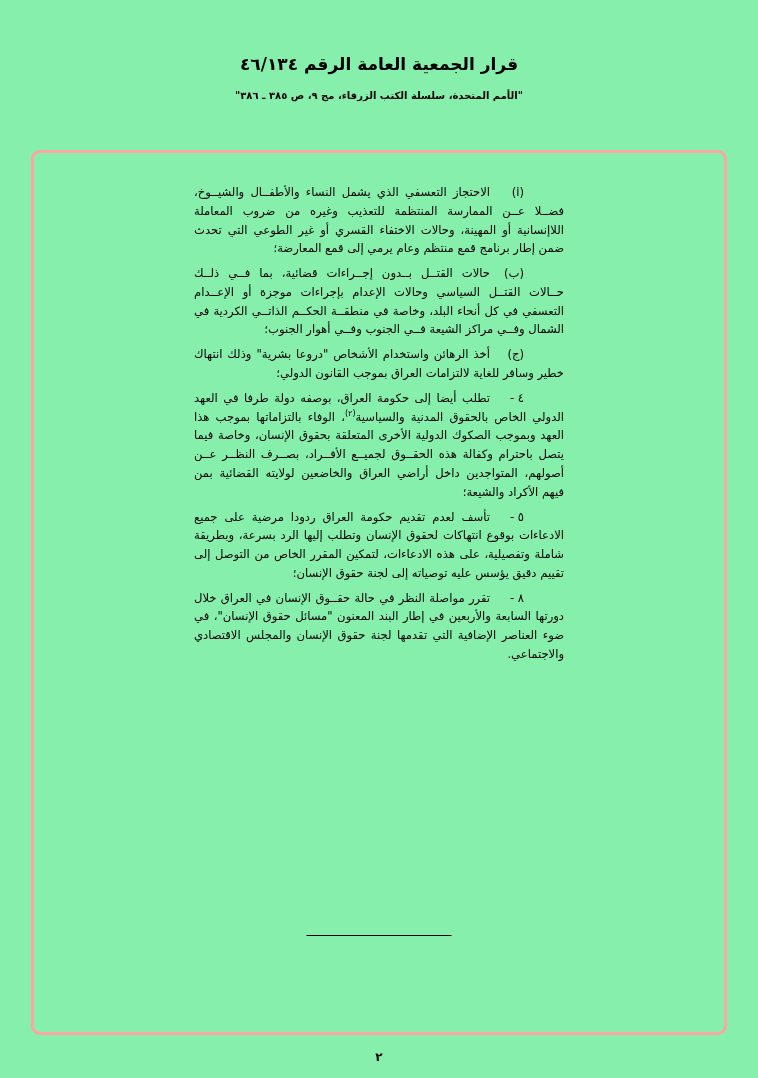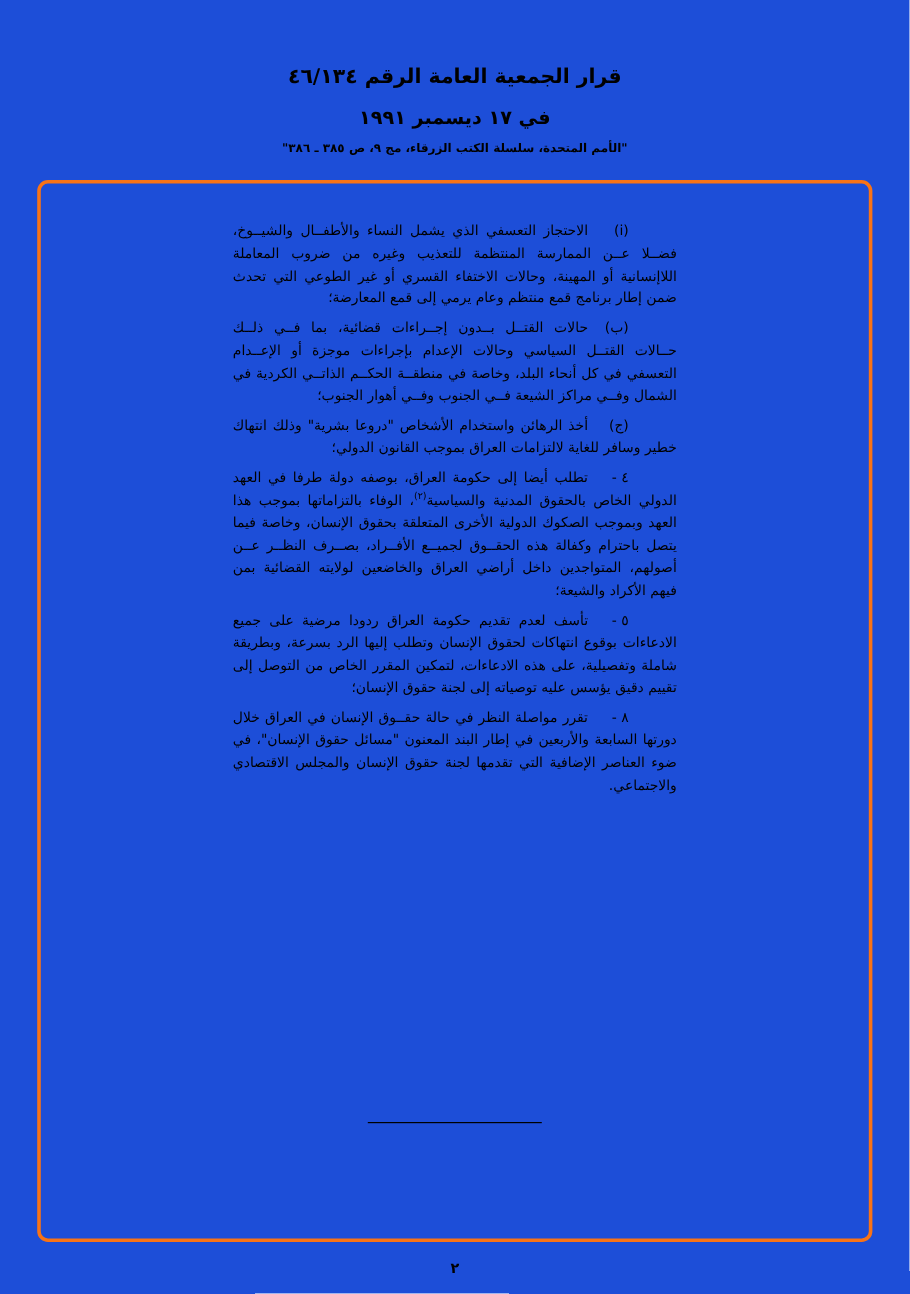--- a/index.html
+++ b/index.html
@@ -5,21 +5,21 @@
   html, body {
     margin: 0;
     padding: 0;
     background: #ffffff;
   }
   .page {
     position: relative;
     width: 758px;
     height: 1078px;
     margin: 0 auto;
-    background: #1d4ed8;
+    background: #86efac;
     font-family: "DejaVu Sans", sans-serif;
     color: #000000;
     overflow: hidden;
   }
   .header {
     text-align: center;
     padding-top: 52px;
   }
   .header .title-line {
     font-family: "DejaVu Sans", sans-serif;
@@ -39,21 +39,21 @@
     font-weight: bold;
     margin-top: 12px;
     letter-spacing: 0.2px;
   }
   .frame {
     position: absolute;
     top: 150px;
     right: 31px;
     left: 31px;
     height: 885px;
-    border: 3px solid #f97316;
+    border: 3px solid #fca5a5;
     border-radius: 9px;
     box-sizing: border-box;
   }
   .content {
     position: absolute;
     top: 30px;
     right: 160px;
     left: 160px;
     font-size: 11.6px;
     line-height: 1.62;
@@ -90,21 +90,20 @@
   }
   sup { font-size: 8px; vertical-align: super; }
 </style>
 </head>
 <body>
 
 <div class="page">
 
   <div class="header">
     <div class="title-line">قرار الجمعية العامة الرقم ٤٦/١٣٤</div>
-    <div class="title-line2">في ١٧ ديسمبر ١٩٩١</div>
     <div class="source-line">"الأمم المتحدة، سلسلة الكتب الزرقاء، مج ٩، ص ٣٨٥ ـ ٣٨٦"</div>
   </div>
 
   <div class="frame">
     <div class="content">
       <p class="para">
         <span class="lead-gap"></span><span class="marker">(i)</span><span>الاحتجاز التعسفي الذي يشمل النساء والأطفــال والشيــوخ، فضــلا عــن الممارسة المنتظمة للتعذيب وغيره من ضروب المعاملة اللاإنسانية أو المهينة، وحالات الاختفاء القسري أو غير الطوعي التي تحدث ضمن إطار برنامج قمع منتظم وعام يرمي إلى قمع المعارضة؛</span>
       </p>
       <p class="para">
         <span class="lead-gap"></span><span class="marker">(ب)</span><span>حالات القتــل بــدون إجــراءات قضائية، بما فــي ذلــك حــالات القتــل السياسي وحالات الإعدام بإجراءات موجزة أو الإعــدام التعسفي في كل أنحاء البلد، وخاصة في منطقــة الحكــم الذاتــي الكردية في الشمال وفــي مراكز الشيعة فــي الجنوب وفــي أهوار الجنوب؛</span>

